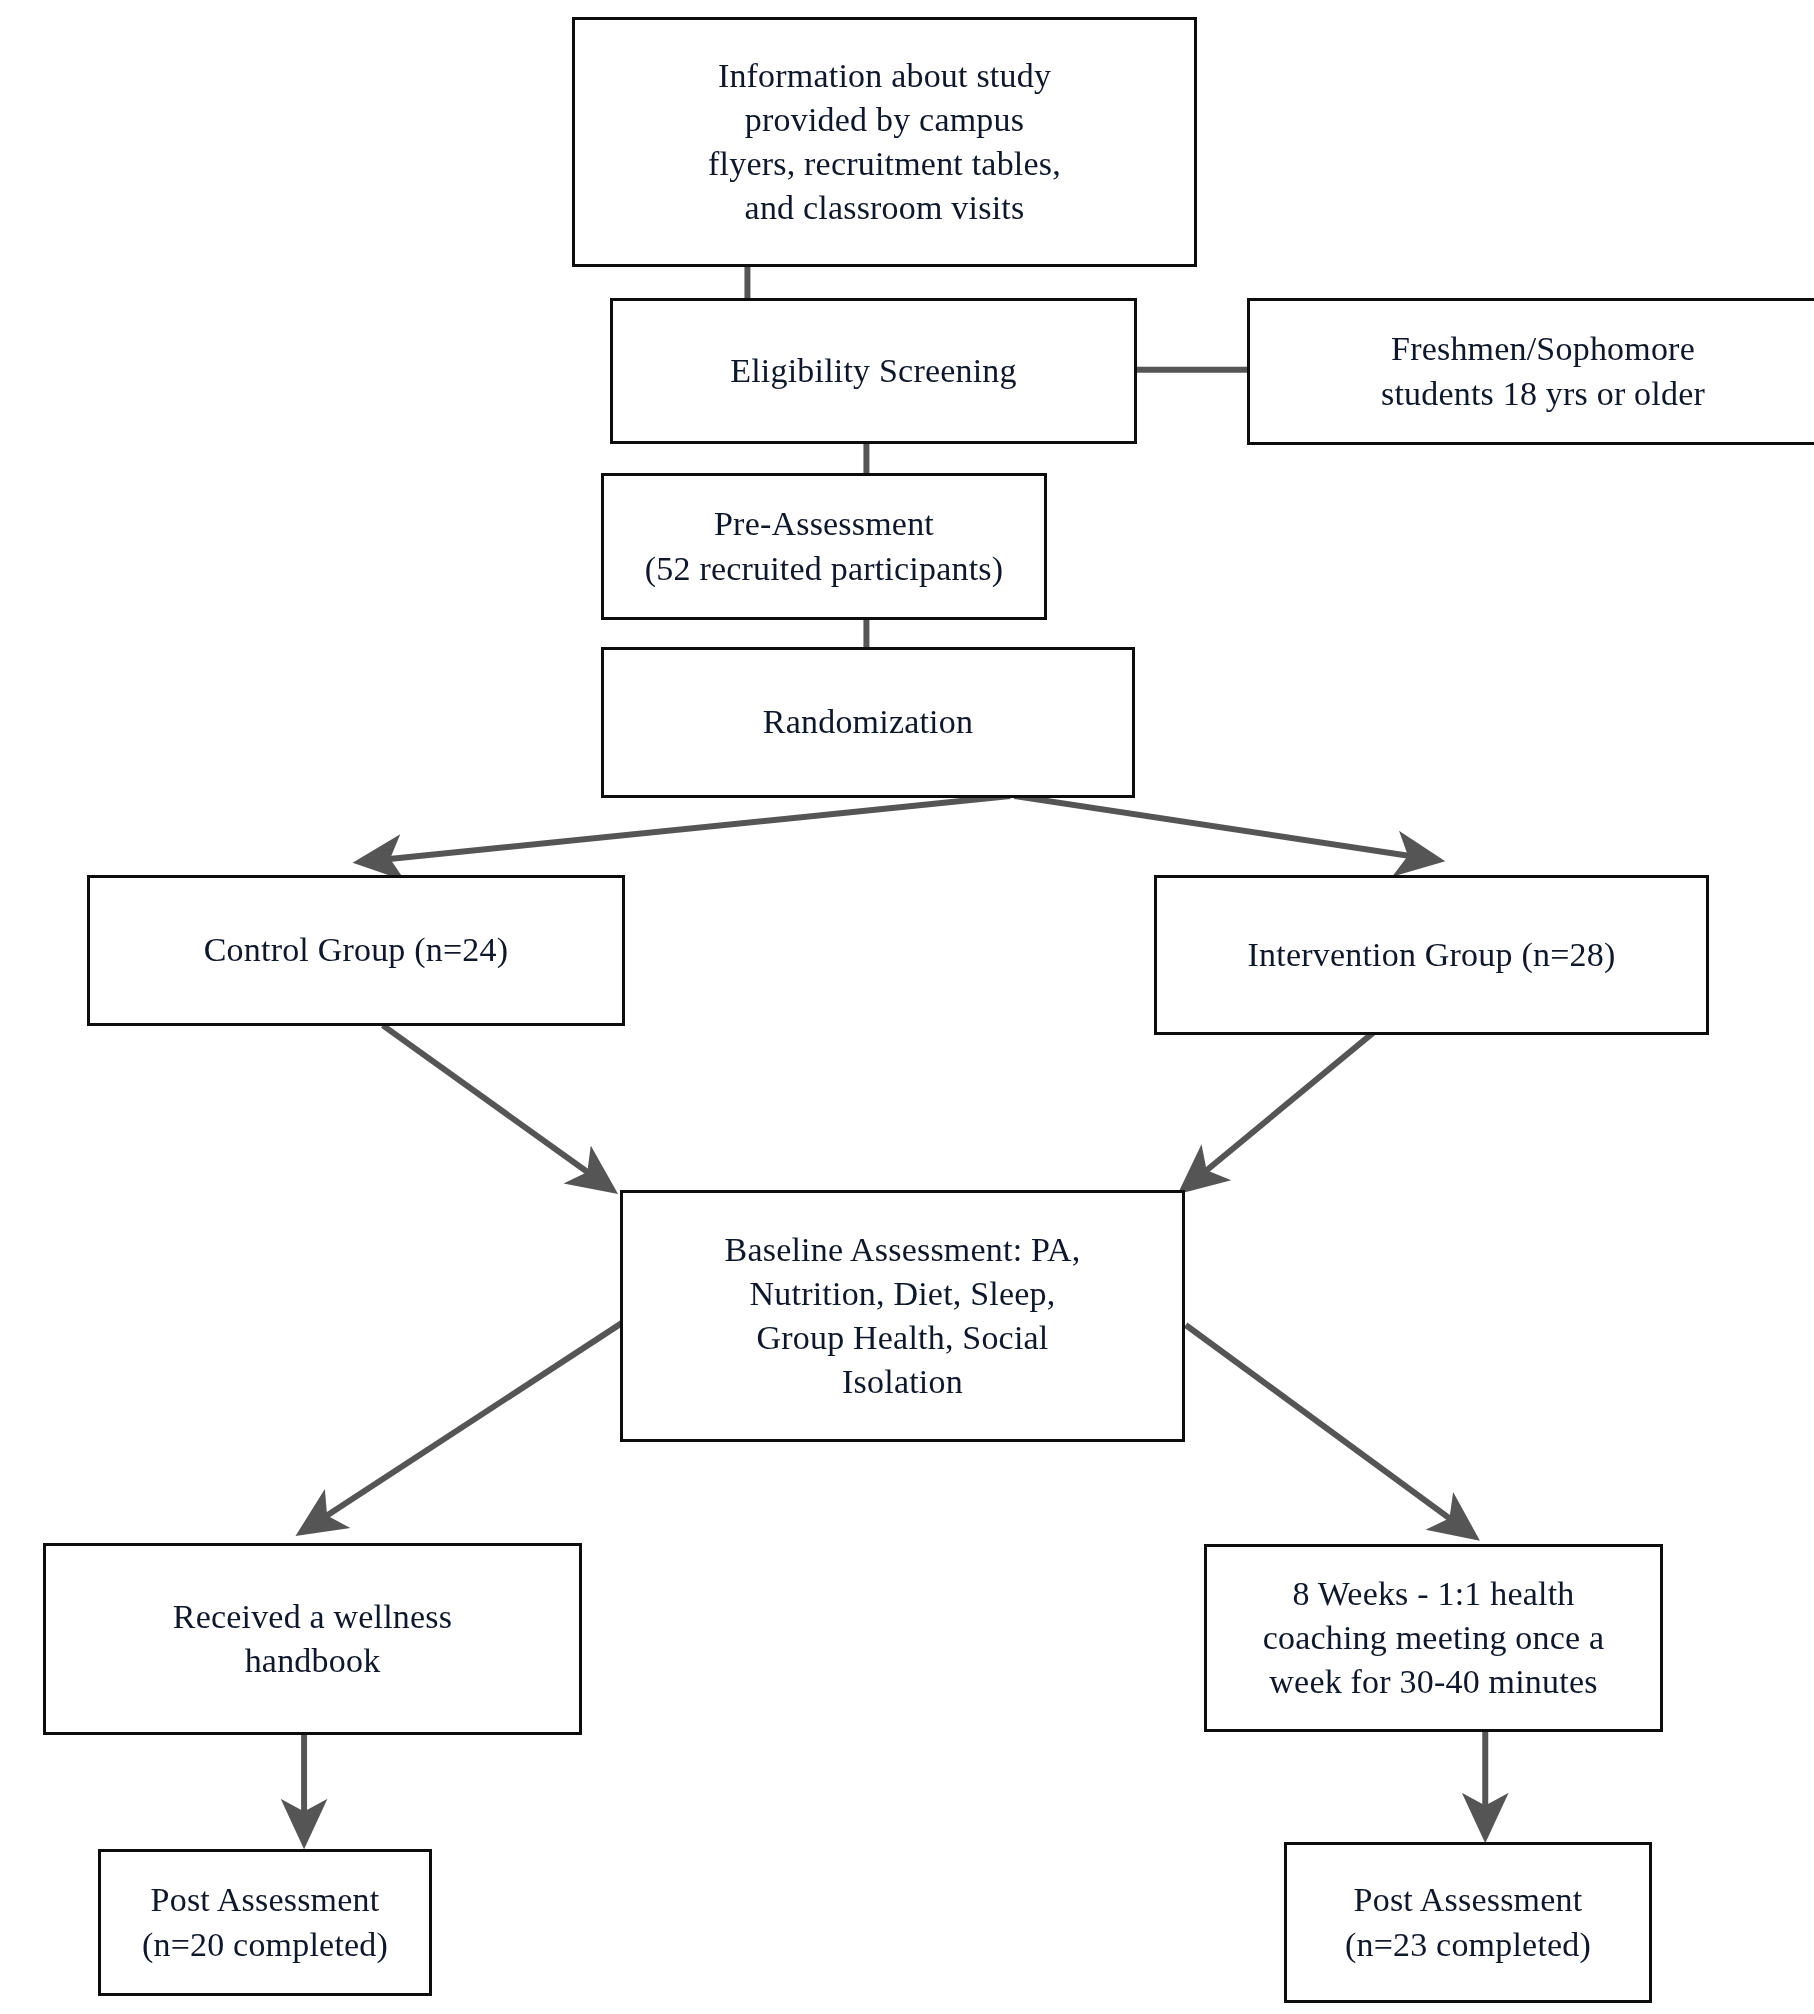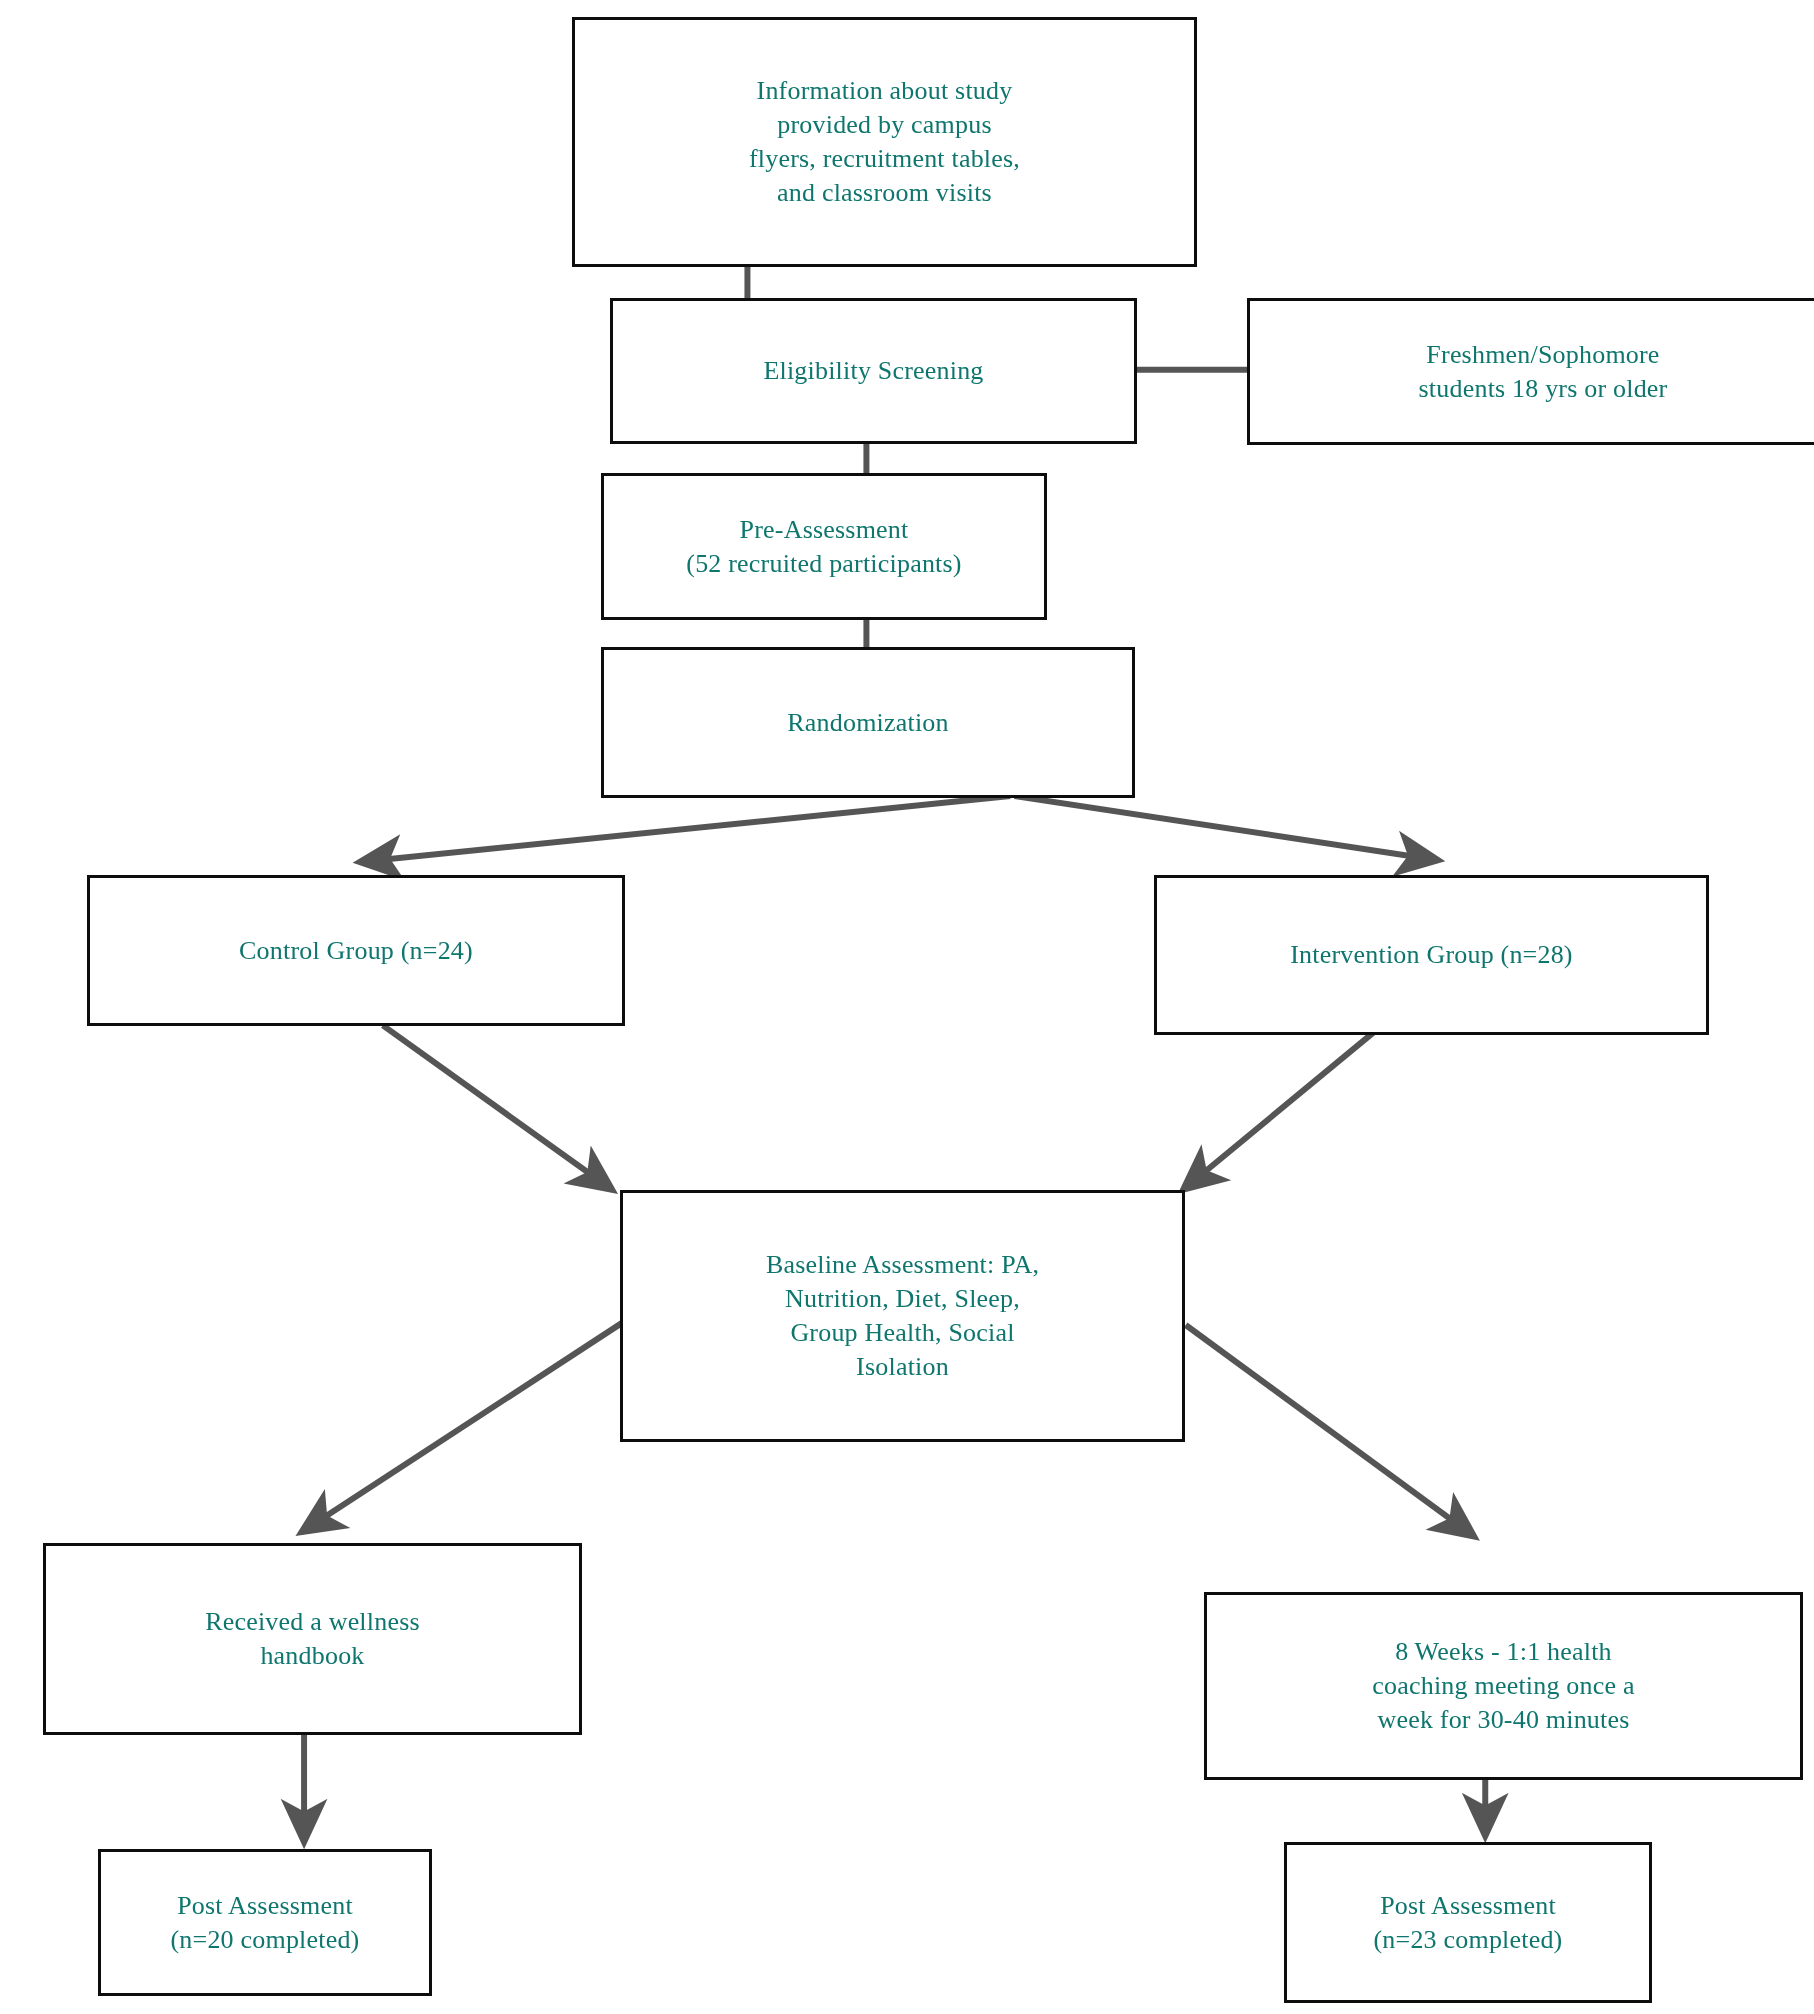--- a/index.html
+++ b/index.html
@@ -25,22 +25,22 @@
   }
   .node {
     position: absolute;
     box-sizing: border-box;
     border: 3.4px solid #0d0d0d;
     background: #ffffff;
     display: flex;
     align-items: center;
     justify-content: center;
     text-align: center;
-    color: #0f766e;
-    font-size: 26px;
+    color: #0f172a;
+    font-size: 34px;
     line-height: 1.30;
     letter-spacing: 0.2px;
     padding: 5.1px 12px;
   }
   .node .node-text {
     display: block;
     white-space: pre-line;
   }
 </style>
 </head>
@@ -118,21 +118,21 @@
 Nutrition, Diet, Sleep,
 Group Health, Social
 Isolation</span>
   </div>
 
   <div class="node" style="left:31px; top:1543px; width:539px; height:192px;margin-left:12px;">
     <span class="node-text">Received a wellness
 handbook</span>
   </div>
 
-  <div class="node" style="left:1204px; top:1544px; width:599px; height:188px;margin-top:48px;">
+  <div class="node" style="left:1204px; top:1544px; width:459px; height:188px;">
     <span class="node-text">8 Weeks - 1:1 health
 coaching meeting once a
 week for 30-40 minutes</span>
   </div>
 
   <div class="node" style="left:98px; top:1849px; width:334px; height:147px;">
     <span class="node-text">Post Assessment
 (n=20 completed)</span>
   </div>
 

